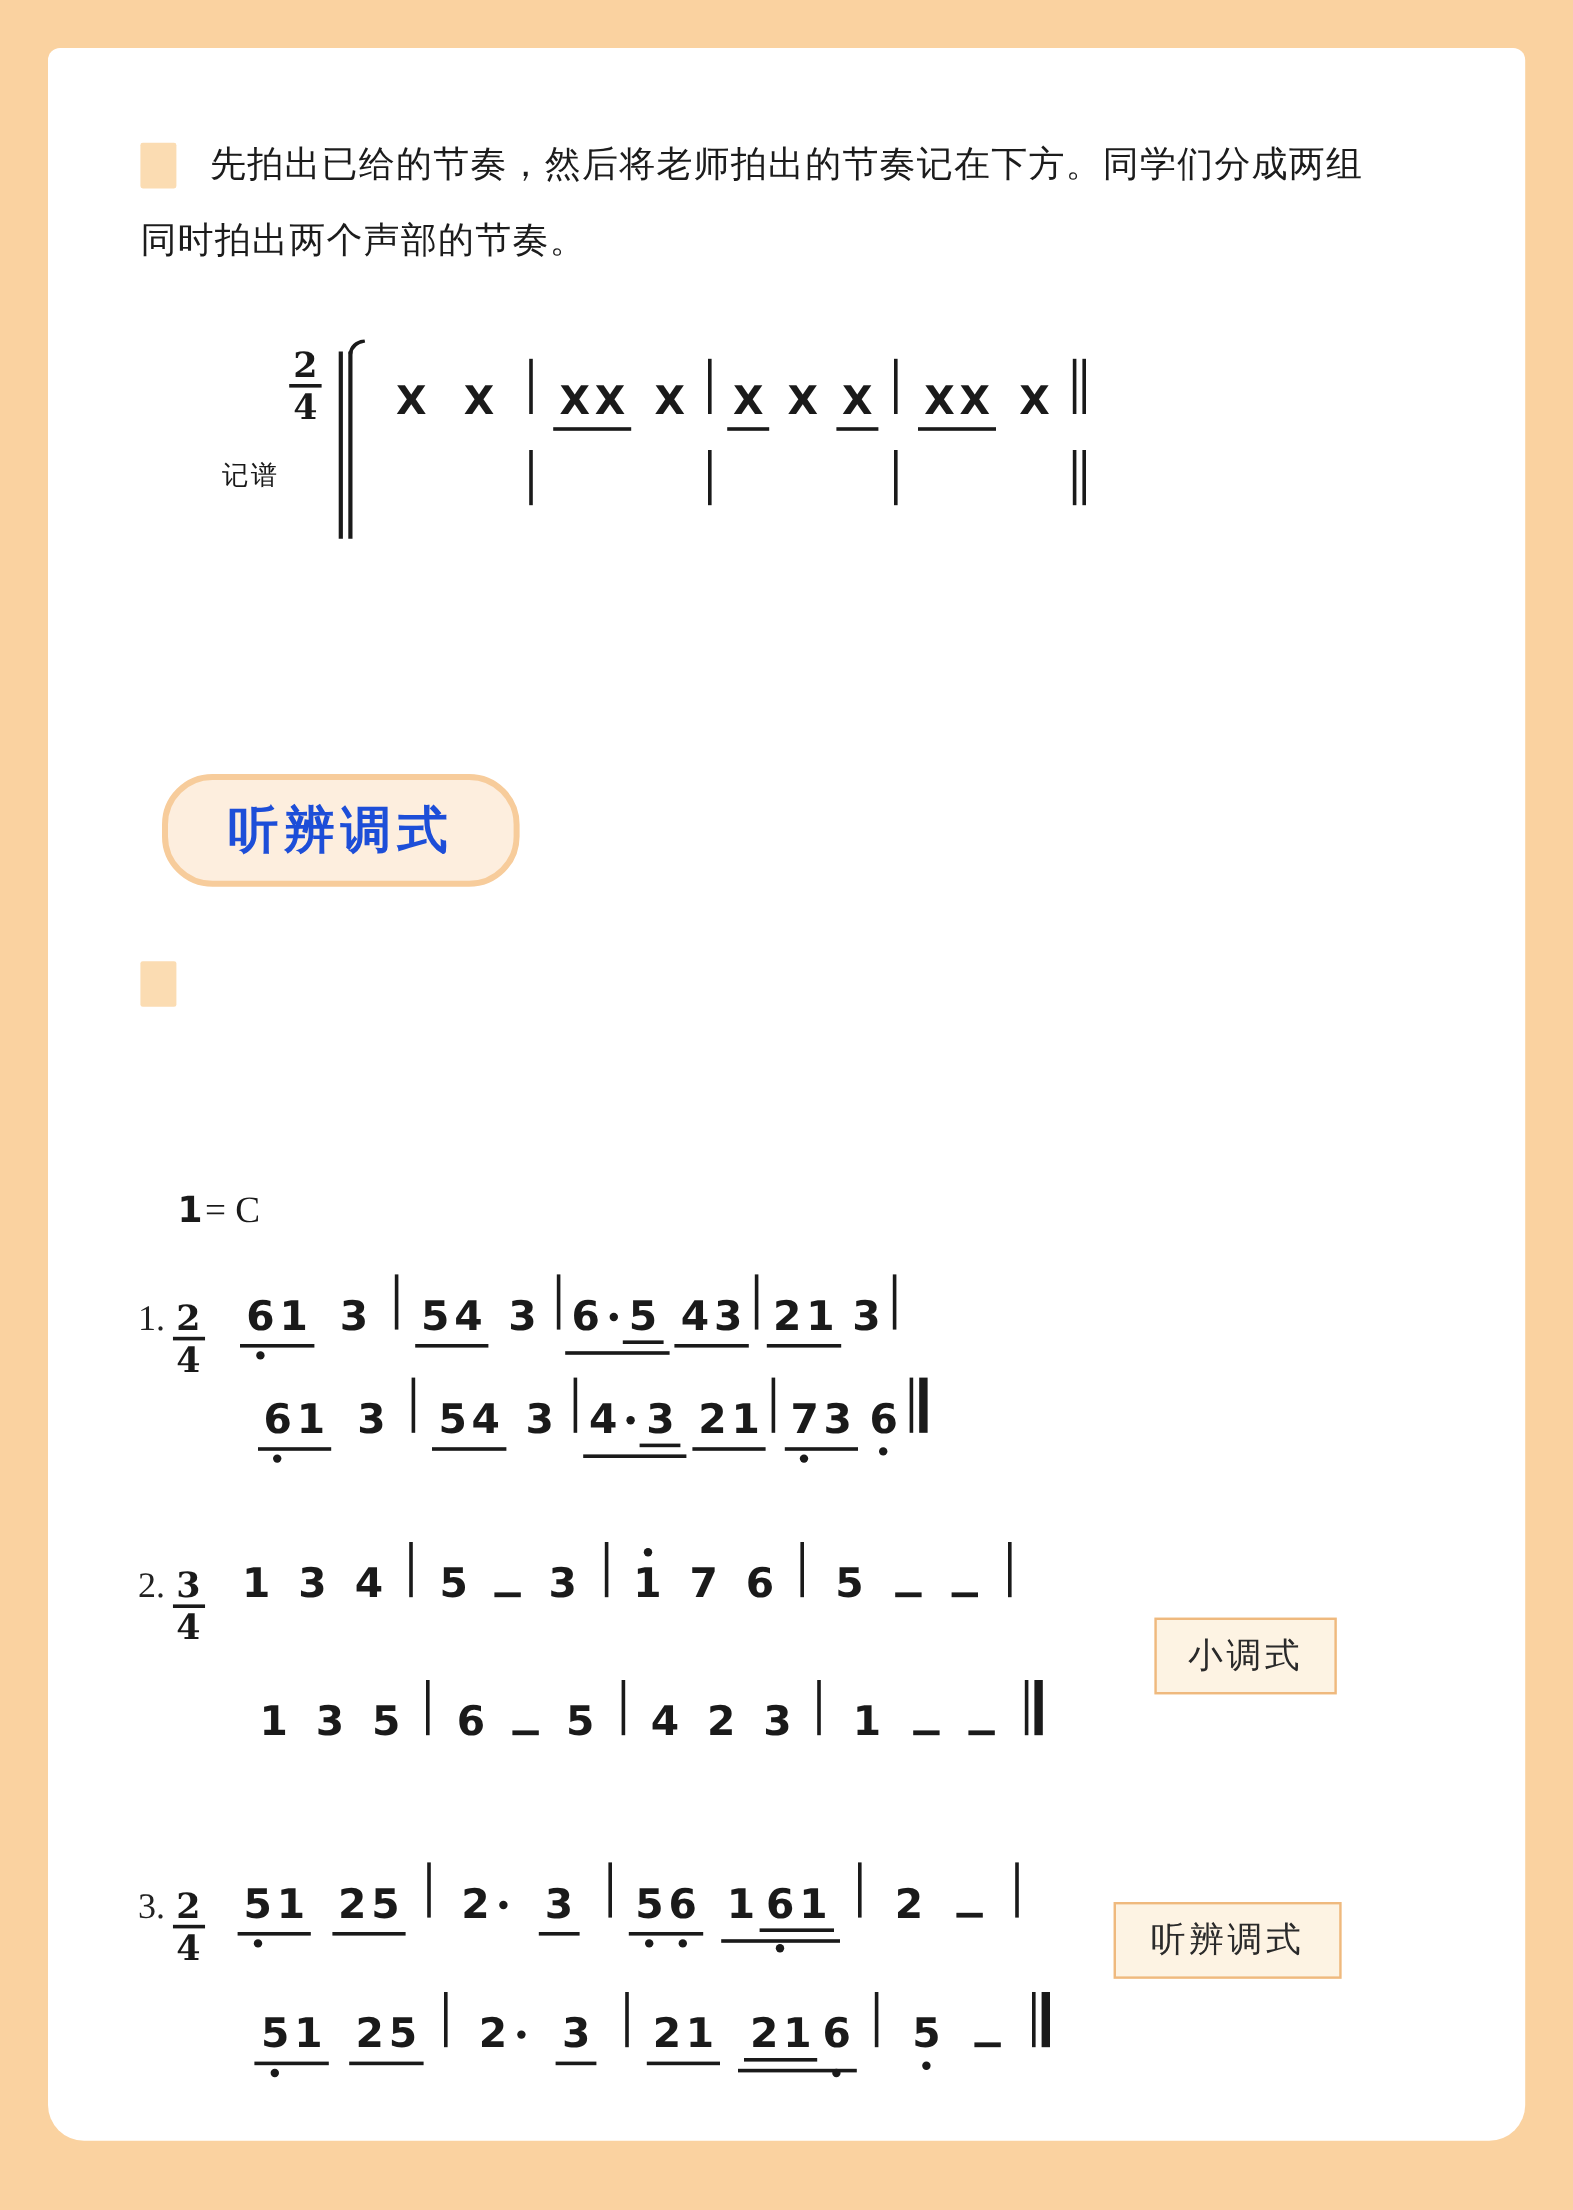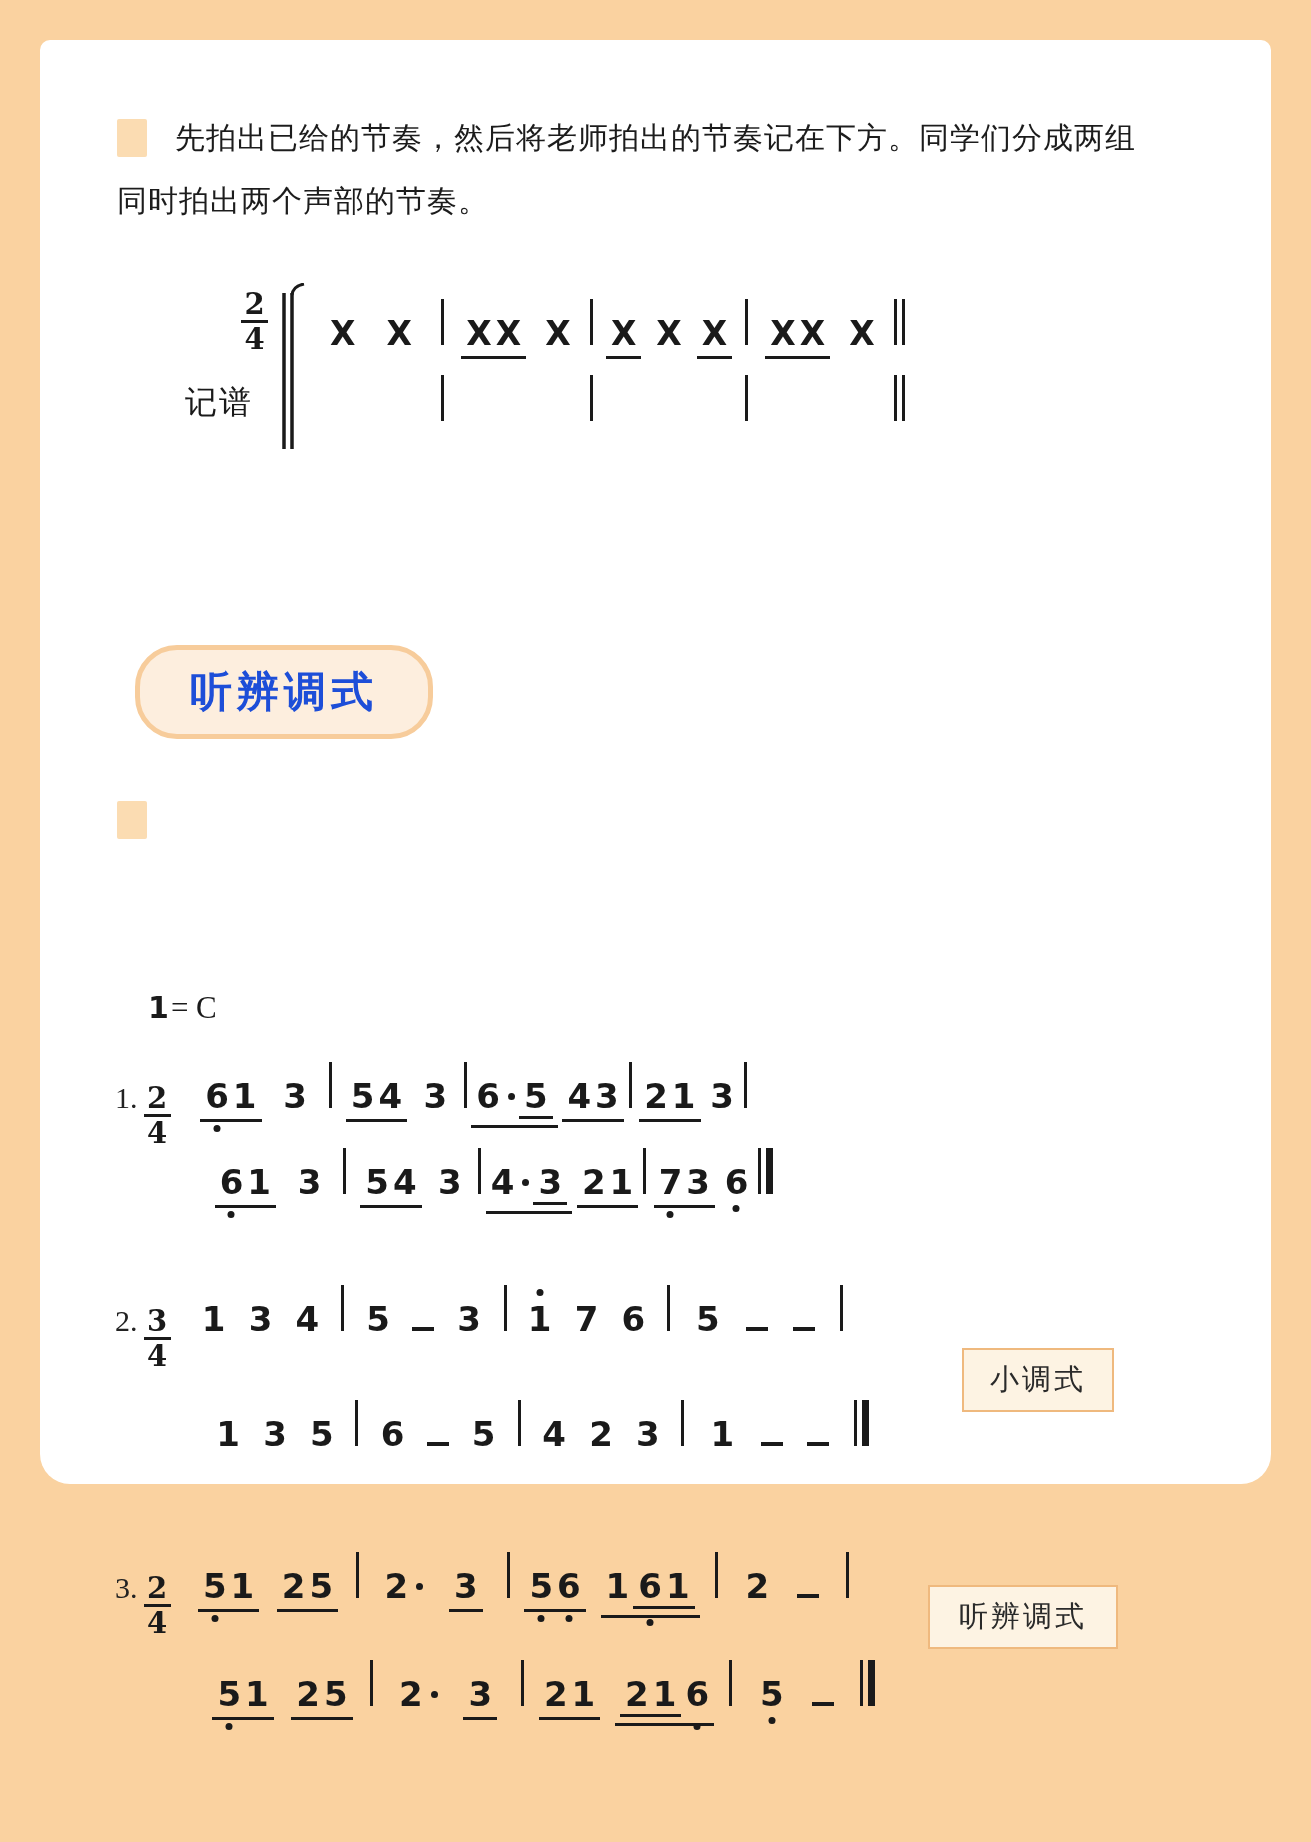--- a/index.html
+++ b/index.html
@@ -3,21 +3,21 @@
 <meta charset="utf-8">
 <style>
   :root{
     --frame:#fad2a0; --bullet:#fbdcb2; --badge-bg:#fdeede; --badge-bd:#f7cc9b;
     --box-bg:#fdf3e3; --box-bd:#efb97e; --ink:#1a1a1a;
   }
   *{box-sizing:border-box;}
   html,body{margin:0;padding:0;}
   body{width:1311px;height:1842px;position:relative;background:var(--frame);
        font-family:"Liberation Serif","DejaVu Serif",serif;color:var(--ink);}
-  .page{position:absolute;left:40px;top:40px;width:1231px;height:1444px;background:#ffffff;
+  .page{position:absolute;left:40px;top:40px;width:1231px;height:1744px;background:#ffffff;
         border-radius:10px 10px 30px 30px;}
 
   
   .para{position:absolute;width:1020px;font-size:30px;line-height:63px;color:#1c1c1c;letter-spacing:1px;}
   .para .bullet{position:absolute;left:0;top:13px;width:30px;height:38px;background:var(--bullet);border-radius:2px;}
   .para .l1{display:block;text-indent:58px;}
   .para .l2{display:block;}
   #para1{left:77px;top:66px;}
   #para2{left:77px;top:748px;}
 
@@ -46,21 +46,21 @@
   .endbar{display:inline-flex;gap:5px;margin-bottom:-11px;}
   .endbar .bl{width:3px;height:46px;background:var(--ink);}
   .endbar .bl.k{width:7px;}
 
   
   #rhythm{position:absolute;left:145px;top:243px;width:790px;height:185px;}
   #rts{position:absolute;left:56px;top:6px;margin:0;overflow:visible;}
   #rbrace{position:absolute;left:94px;top:0;}
   #rv1{position:absolute;left:116px;top:16px;}
   #rv2{position:absolute;left:116px;top:92px;}
-  #rlabel{position:absolute;left:0;top:98px;font-size:32px;letter-spacing:2px;}
+  #rlabel{position:absolute;left:0;top:98px;font-size:22px;letter-spacing:2px;}
   #rv2 .measure{height:2px;}
 
   
   #badge{position:absolute;left:95px;top:605px;height:94px;padding:0 50px;
          display:inline-flex;align-items:center;justify-content:center;
          background:var(--badge-bg);border:5px solid var(--badge-bd);border-radius:42px;}
   #badge span{font-family:"DejaVu Sans",sans-serif;font-weight:bold;font-size:42px;letter-spacing:5px;color:#1d4ed8;}
 
   
   #key{position:absolute;left:108px;top:950px;font-size:31px;}

